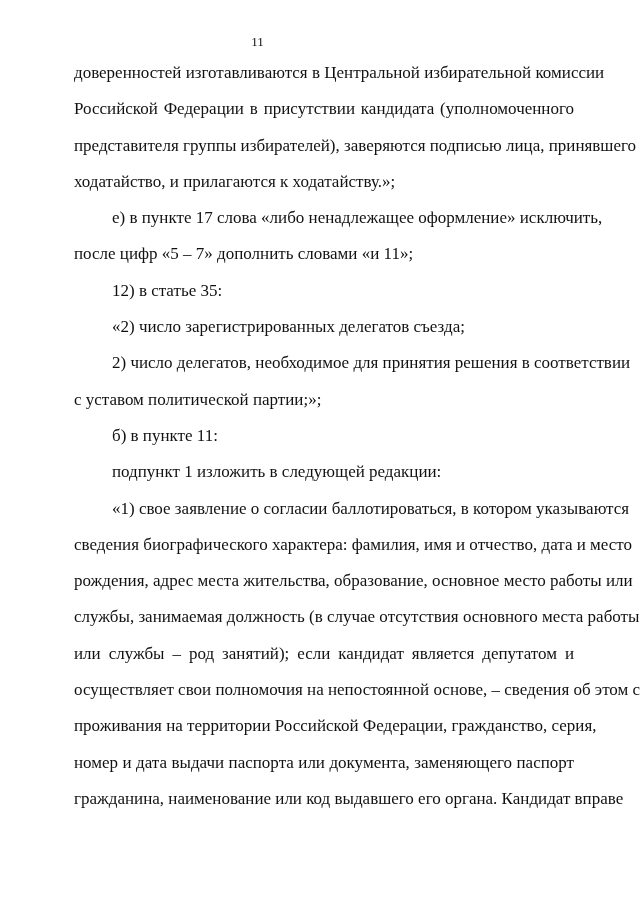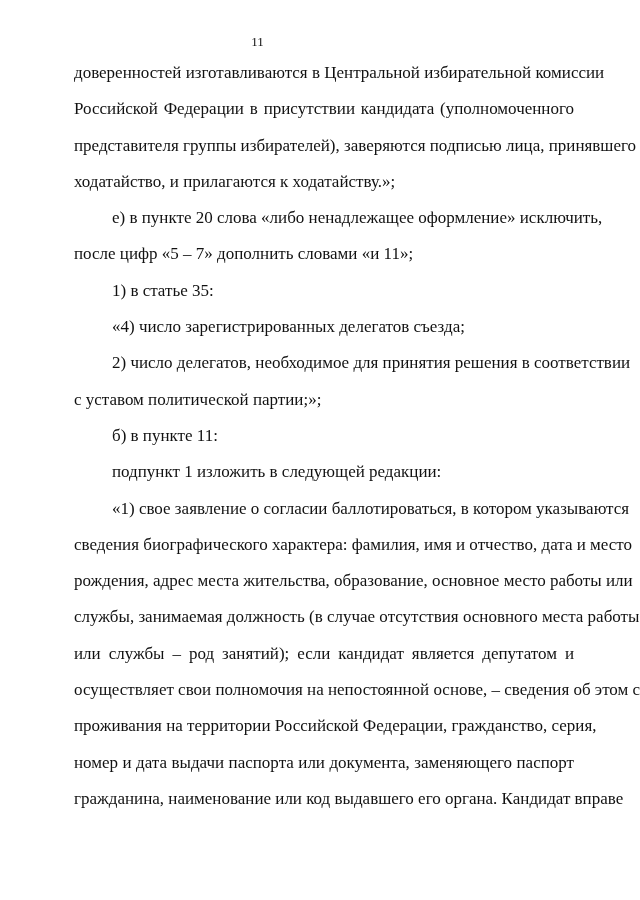--- a/index.html
+++ b/index.html
@@ -27,24 +27,24 @@
 </head>
 <body>
 
 <div class="page">
   <div class="page-number">11</div>
   <div class="body-text" id="body-text">
       <div class="line">доверенностей изготавливаются в Центральной избирательной комиссии</div>
       <div class="line">Российской Федерации в присутствии кандидата (уполномоченного</div>
       <div class="line">представителя группы избирателей), заверяются подписью лица, принявшего</div>
       <div class="line last">ходатайство, и прилагаются к ходатайству.»;</div>
-      <div class="line indent">е) в пункте 20 слова «либо ненадлежащее оформление» исключить,</div>
+      <div class="line indent">е) в пункте 17 слова «либо ненадлежащее оформление» исключить,</div>
       <div class="line last">после цифр «5 – 7» дополнить словами «и 11»;</div>
-      <div class="line indent last">1) в статье 35:</div>
-      <div class="line indent last">«4) число зарегистрированных делегатов съезда;</div>
+      <div class="line indent last">12) в статье 35:</div>
+      <div class="line indent last">«2) число зарегистрированных делегатов съезда;</div>
       <div class="line indent">2) число делегатов, необходимое для принятия решения в соответствии</div>
       <div class="line last">с уставом политической партии;»;</div>
       <div class="line indent last">б) в пункте 11:</div>
       <div class="line indent last">подпункт 1 изложить в следующей редакции:</div>
       <div class="line indent">«1) свое заявление о согласии баллотироваться, в котором указываются</div>
       <div class="line">сведения биографического характера: фамилия, имя и отчество, дата и место</div>
       <div class="line">рождения, адрес места жительства, образование, основное место работы или</div>
       <div class="line">службы, занимаемая должность (в случае отсутствия основного места работы</div>
       <div class="line">или службы – род занятий); если кандидат является депутатом и</div>
       <div class="line">осуществляет свои полномочия на непостоянной основе, – сведения об этом с</div>

